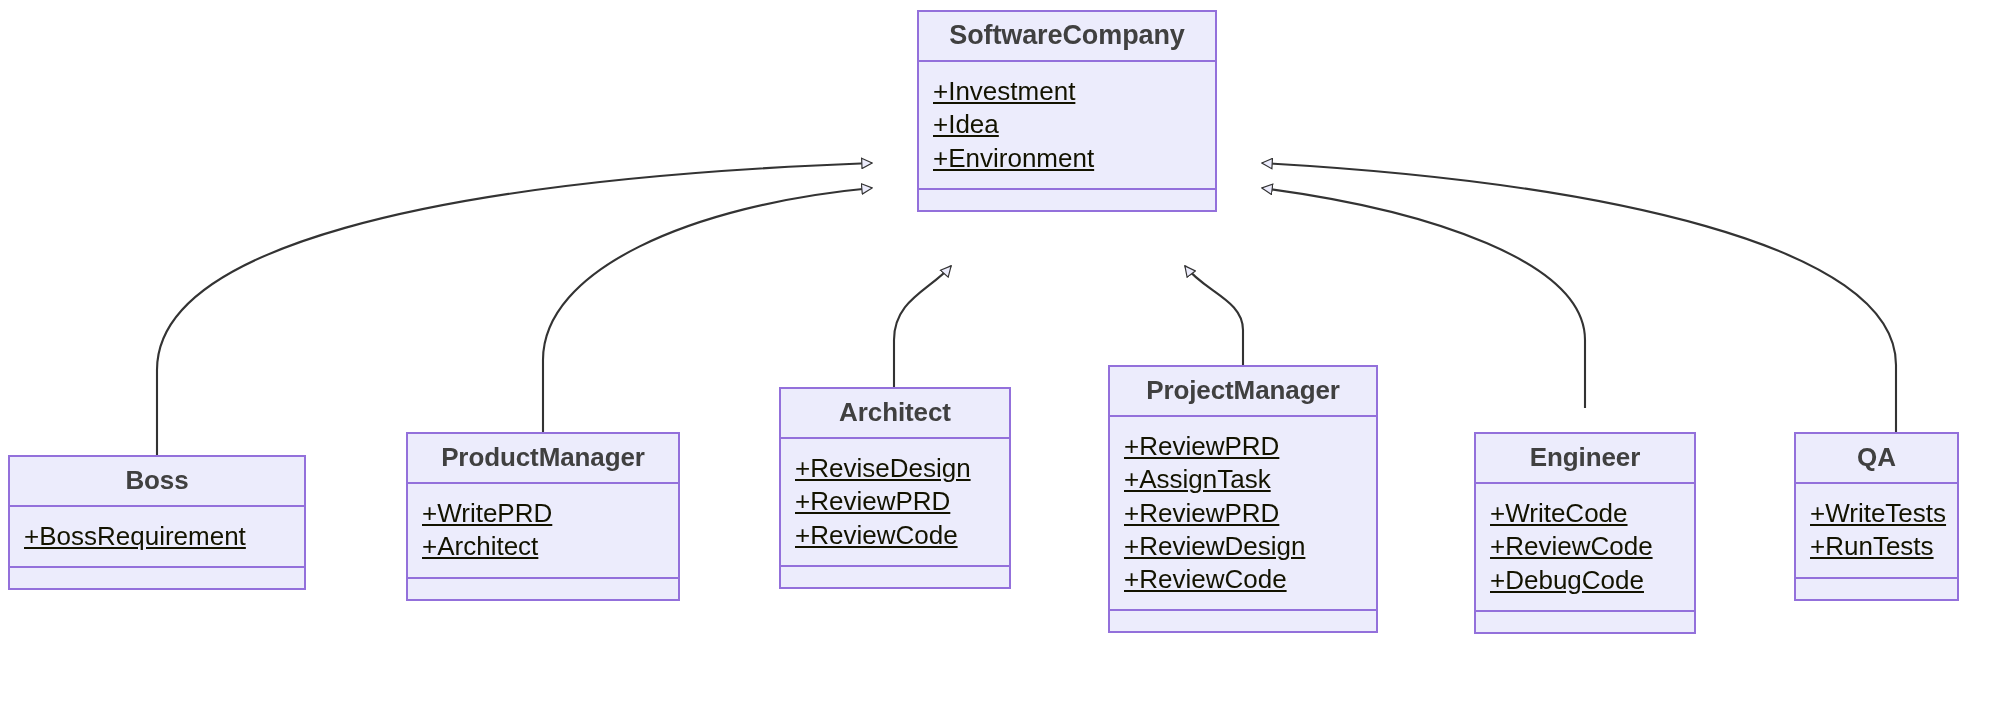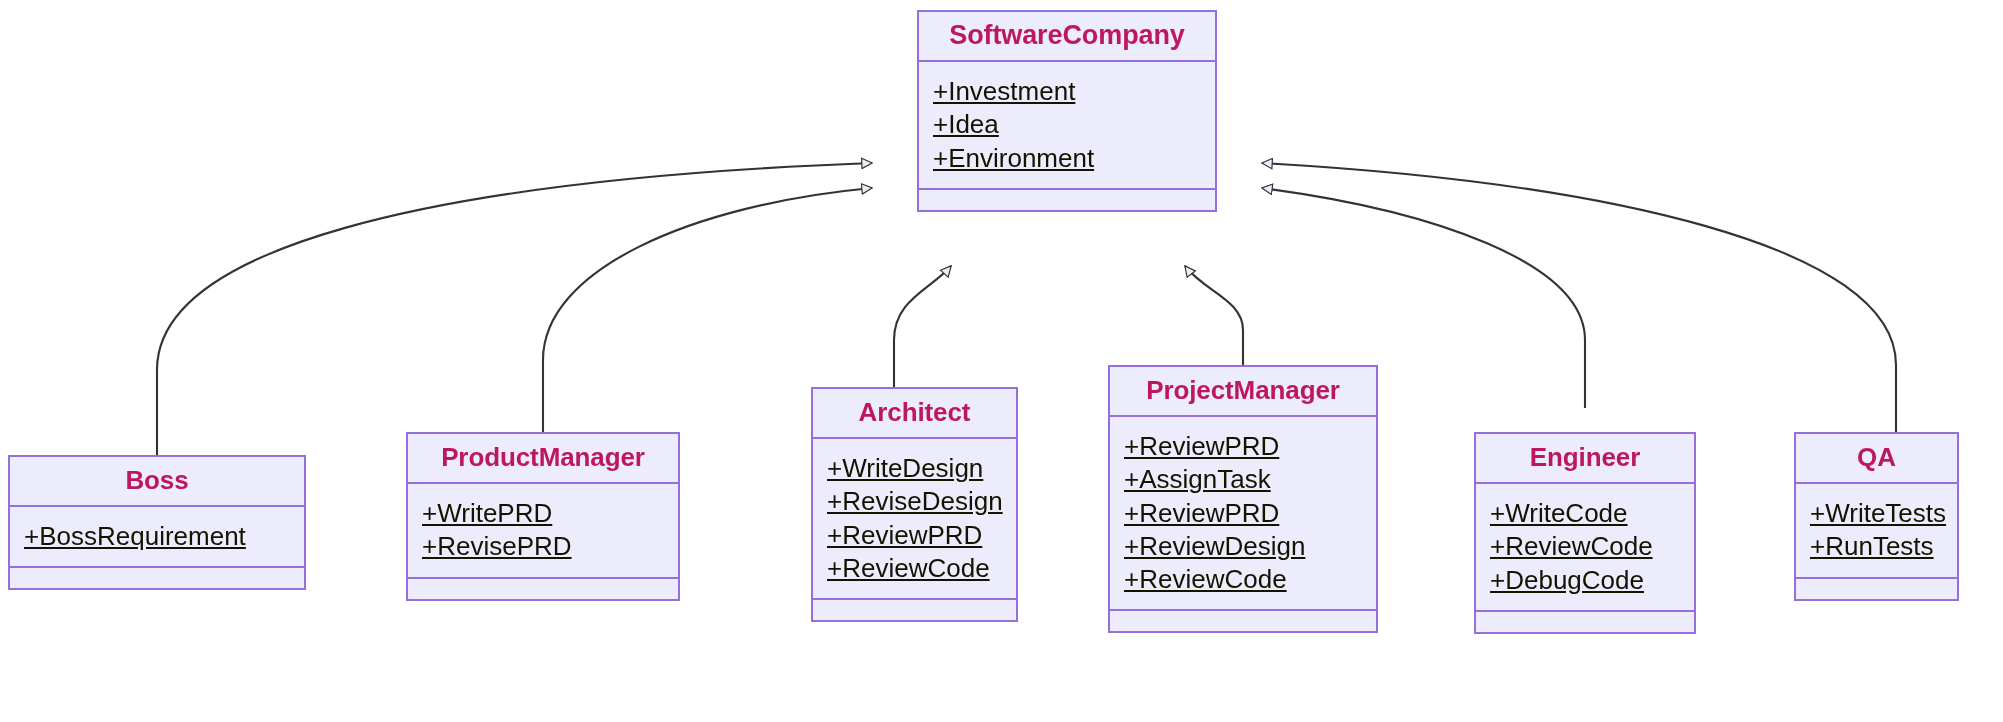--- a/index.html
+++ b/index.html
@@ -31,21 +31,21 @@
     box-sizing: border-box;
     background: #ececfc;
     border: 2px solid #9370db;
     display: flex;
     flex-direction: column;
     z-index: 5;
   }
   .uml-title {
     text-align: center;
     font-weight: bold;
-    color: #be185d;
+    color: #404040;
     padding: 8px 14px 9px 14px;
     letter-spacing: -0.1px;
     white-space: nowrap;
   }
   .uml-sep {
     height: 0;
     border-top: 2px solid #9370db;
   }
   .uml-members {
     padding: 13px 14px 13px 14px;
@@ -66,21 +66,21 @@
   #cls-softwarecompany .uml-member  { font-size: 26px; }
 
   #cls-boss           { left: 8px;    top: 455px; width: 298px; }
   #cls-boss .uml-title   { font-size: 26px; }
   #cls-boss .uml-member  { font-size: 26px; }
 
   #cls-productmanager { left: 406px;  top: 432px; width: 274px; }
   #cls-productmanager .uml-title   { font-size: 26px; }
   #cls-productmanager .uml-member  { font-size: 26px; }
 
-  #cls-architect      { left: 779px;  top: 387px; width: 207px; margin-left: 32px; }
+  #cls-architect      { left: 779px;  top: 387px; width: 232px; }
   #cls-architect .uml-title   { font-size: 26px; }
   #cls-architect .uml-member  { font-size: 26px; }
 
   #cls-projectmanager { left: 1108px; top: 365px; width: 270px; }
   #cls-projectmanager .uml-title   { font-size: 26px; }
   #cls-projectmanager .uml-member  { font-size: 26px; }
 
   #cls-engineer       { left: 1474px; top: 408px; width: 222px; margin-top: 24px; }
   #cls-engineer .uml-title   { font-size: 26px; }
   #cls-engineer .uml-member  { font-size: 26px; }
@@ -137,31 +137,30 @@
     </div>
     <div class="uml-sep"></div>
     <div class="uml-methods"></div>
   </div>
 
   <div class="uml-class" id="cls-productmanager">
     <div class="uml-title">ProductManager</div>
     <div class="uml-sep"></div>
     <div class="uml-members">
       <div class="uml-member">+WritePRD</div>
-      <div class="uml-member">+RevisePRD</div>
+      <div class="uml-member">+Architect</div>
     </div>
     <div class="uml-sep"></div>
     <div class="uml-methods"></div>
   </div>
 
   <div class="uml-class" id="cls-architect">
     <div class="uml-title">Architect</div>
     <div class="uml-sep"></div>
     <div class="uml-members">
-      <div class="uml-member">+WriteDesign</div>
       <div class="uml-member">+ReviseDesign</div>
       <div class="uml-member">+ReviewPRD</div>
       <div class="uml-member">+ReviewCode</div>
     </div>
     <div class="uml-sep"></div>
     <div class="uml-methods"></div>
   </div>
 
   <div class="uml-class" id="cls-projectmanager">
     <div class="uml-title">ProjectManager</div>

